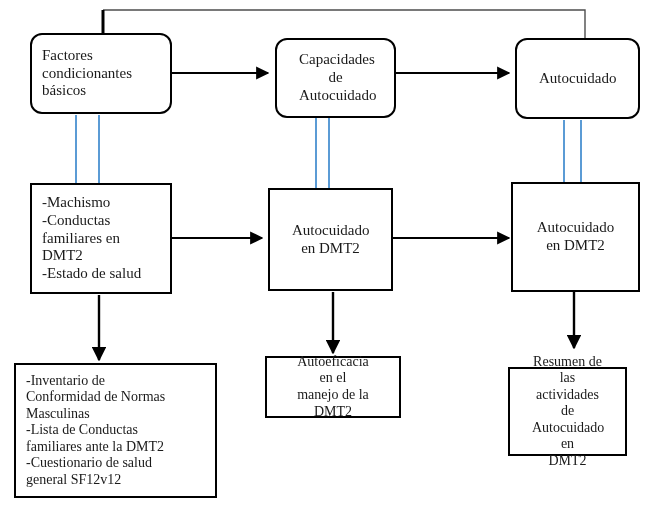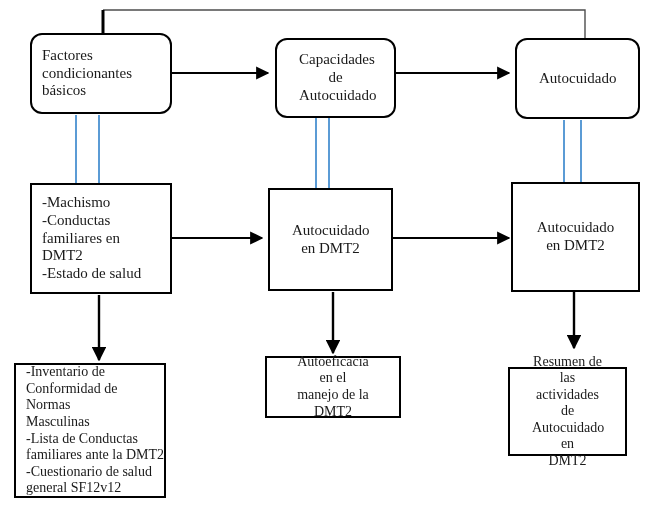--- a/index.html
+++ b/index.html
@@ -134,21 +134,21 @@
   <div class="node align-center fs-15" style="left:268px; top:188px; width:125px; height:103px;">
     <span class="node-text">Autocuidado
 en DMT2</span>
   </div>
 
   <div class="node align-center fs-15" style="left:511px; top:182px; width:129px; height:110px;">
     <span class="node-text">Autocuidado
 en DMT2</span>
   </div>
 
-  <div class="node align-left fs-14" style="left:14px; top:363px; width:152px; height:135px;">
+  <div class="node align-left fs-14" style="left:14px; top:363px; width:203px; height:135px;">
     <span class="node-text">-Inventario de
 Conformidad de Normas
 Masculinas
 -Lista de Conductas
 familiares ante la DMT2
 -Cuestionario de salud
 general SF12v12</span>
   </div>
 
   <div class="node align-center fs-14" style="left:265px; top:356px; width:136px; height:62px;">

